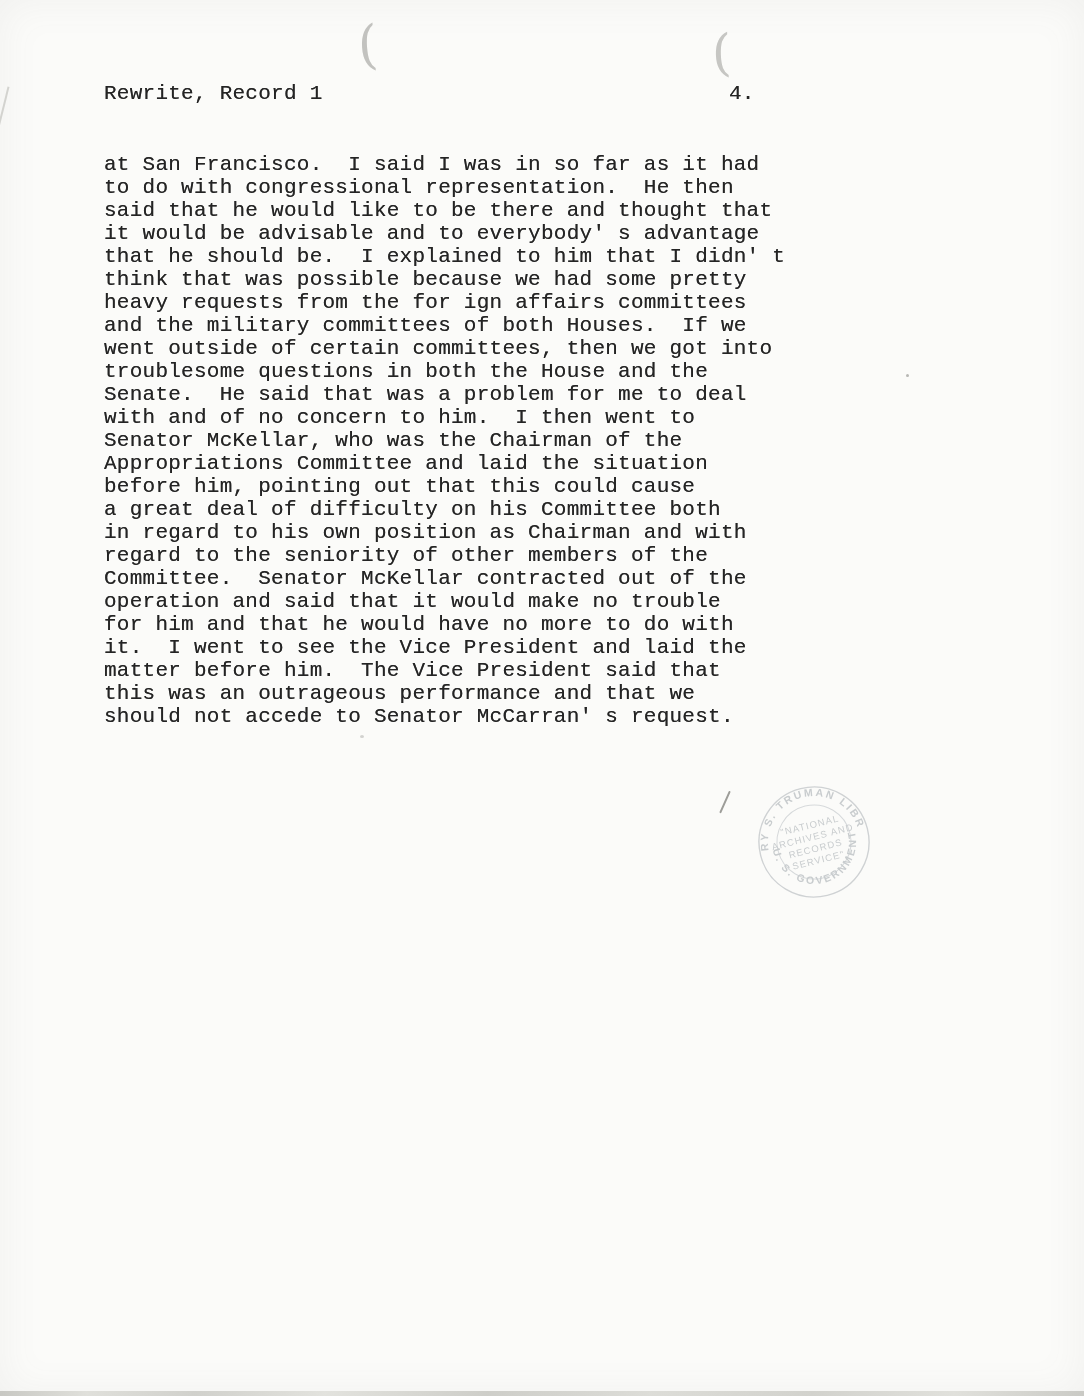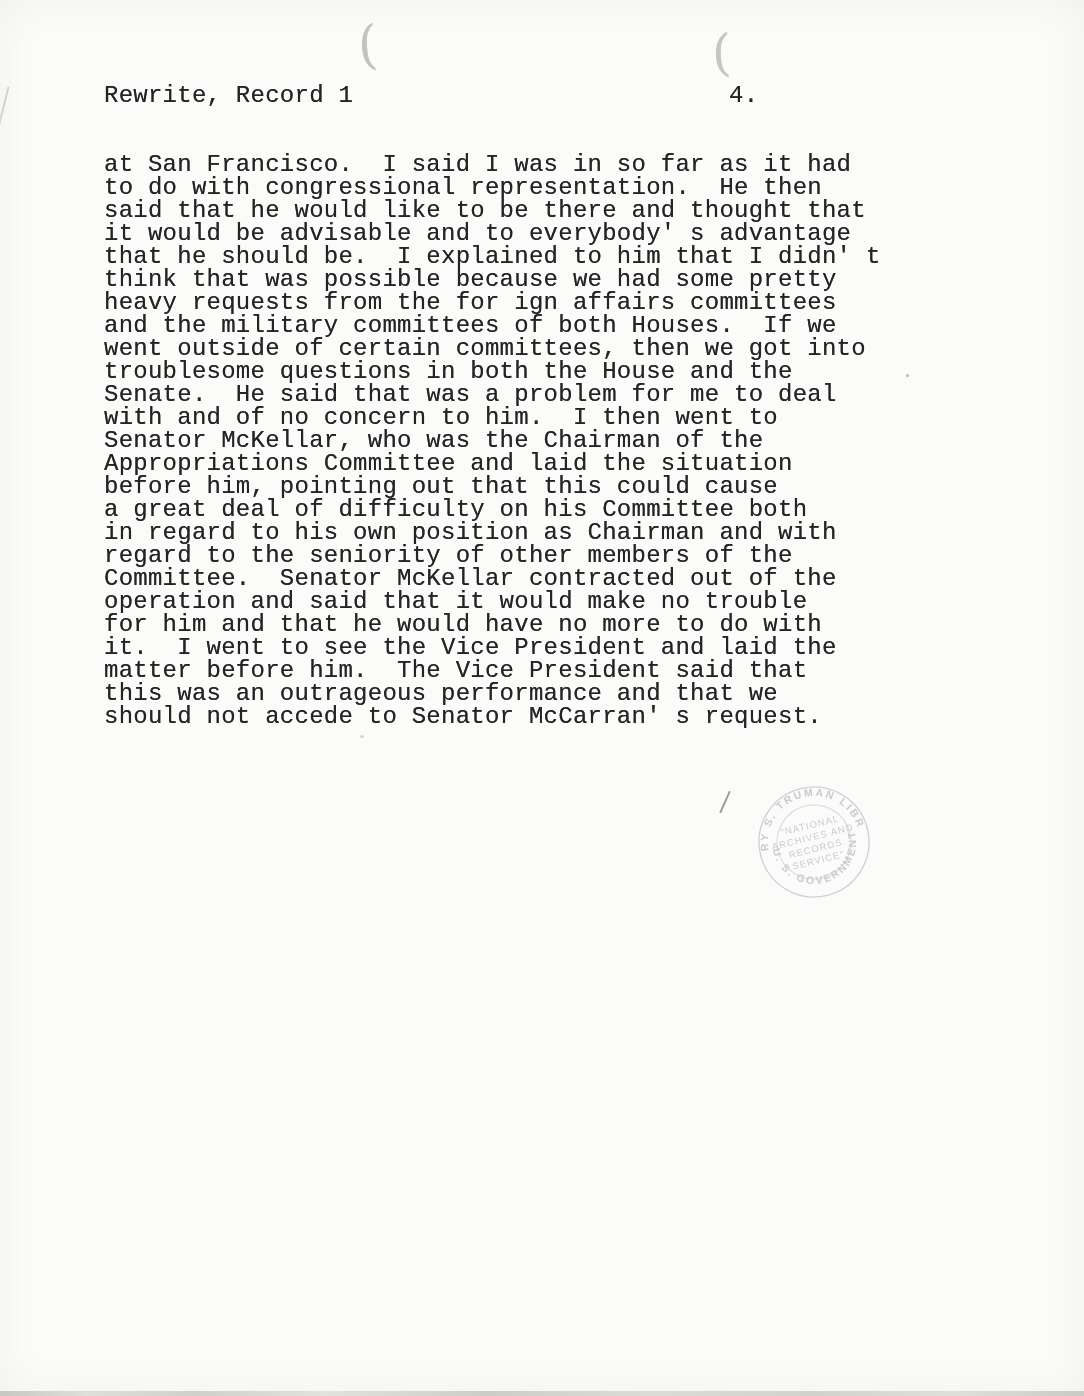--- a/index.html
+++ b/index.html
@@ -11,21 +11,21 @@
     position: relative;
     width: 1084px;
     height: 1396px;
     background: #fbfbf9;
     overflow: hidden;
     box-shadow: inset 0 0 40px rgba(120,120,110,0.08);
     font-family: "Liberation Mono", "DejaVu Sans Mono", monospace;
   }
   .typewriter {
     color: #242424;
-    font-size: 24px;
+    font-size: 21px;
     letter-spacing: 0.25px;
     text-shadow: 0 0 0.6px rgba(25,25,25,0.65);
   }
   .header-title {
     position: absolute;
     left: 104px;
     top: 82px;
     white-space: pre;
   }
   .page-number {

